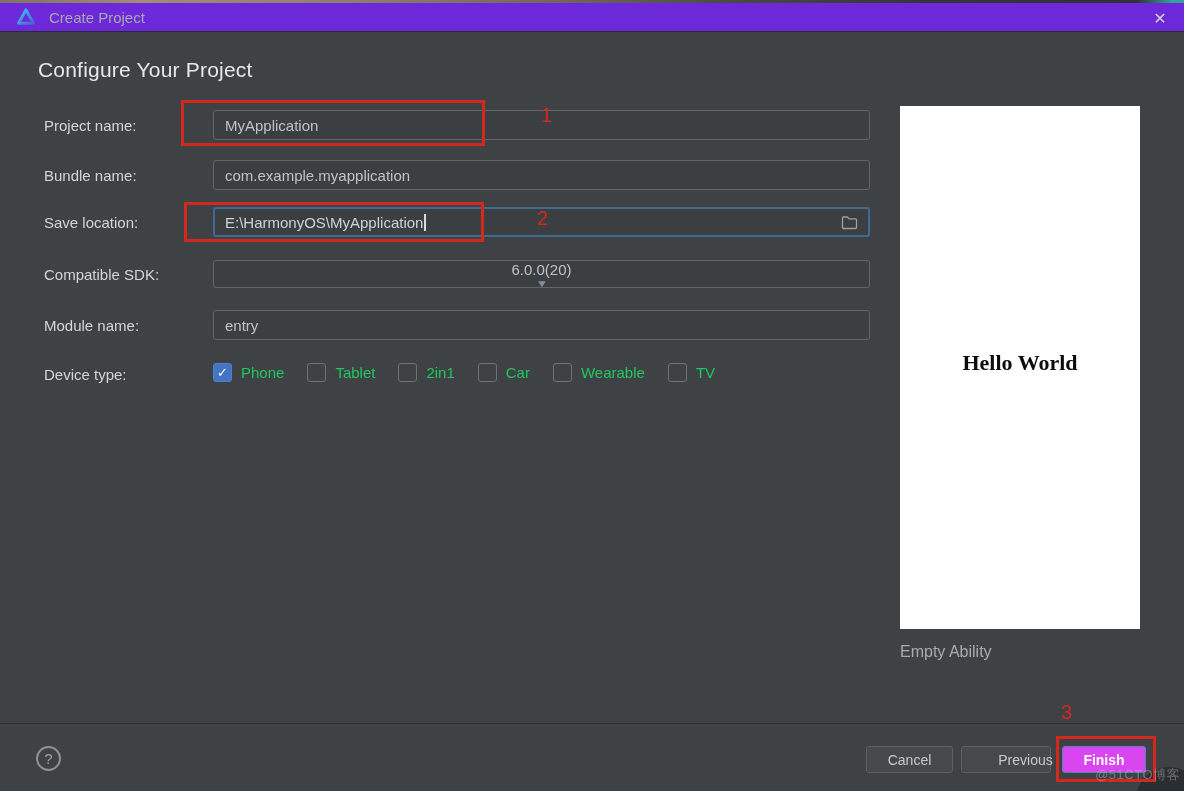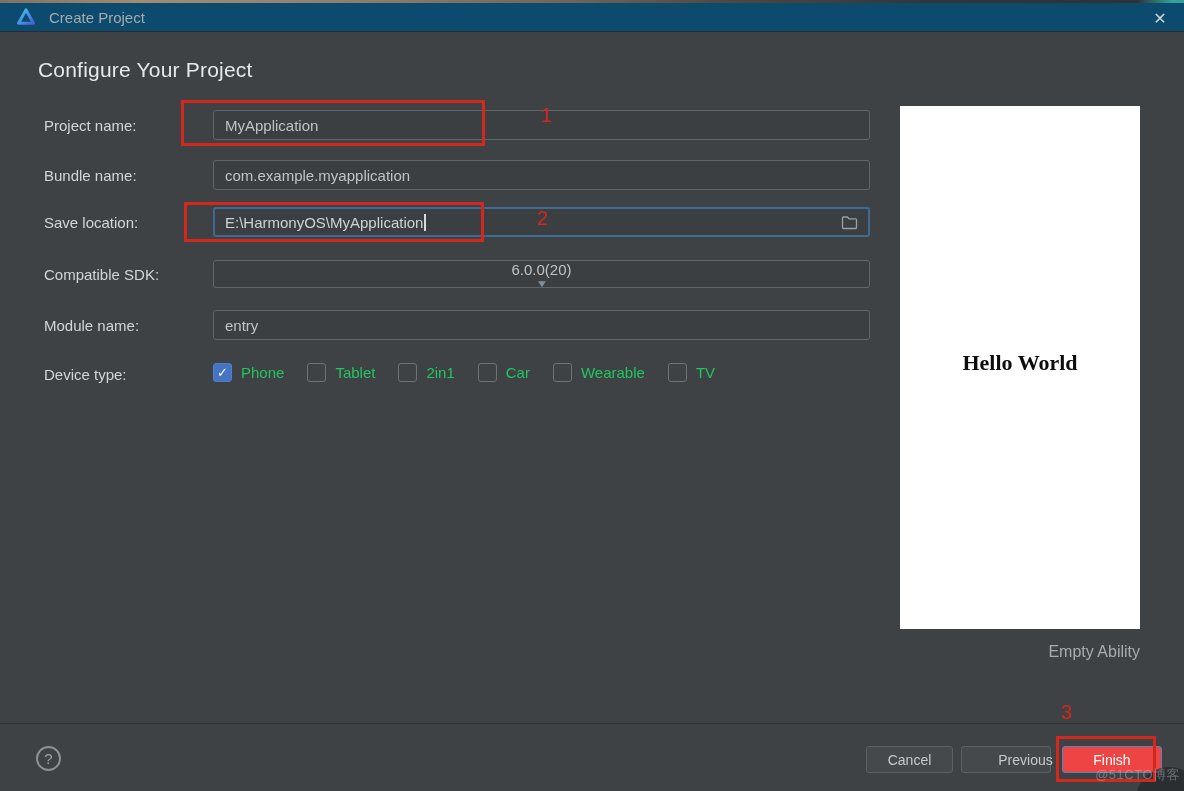--- a/index.html
+++ b/index.html
@@ -11,21 +11,21 @@
     overflow:hidden;
     color:#c9cdcf;
   }
   
   .top-sliver {
     position:absolute; left:0; top:0; width:1184px; height:3px;
     background:linear-gradient(90deg,#7e7265 0%,#a18c74 12%,#8d7f6e 30%,#6f655c 48%,#4a4843 62%,#333639 78%,#2e3235 96%,#31a39c 99%,#31a39c 100%);
   }
   .titlebar {
     position:absolute; left:0; top:3px; width:1184px; height:29px;
-    background:#0c4a6e; border-bottom:1px solid #272b2d;
+    background:#6d28d9; border-bottom:1px solid #272b2d;
     display:flex; align-items:center;
   }
   .logo { width:20px; height:20px; margin-left:16px; }
   .title-text { margin-left:13px; font-size:15px; color:#a6abae; }
   .close-btn {
     position:absolute; right:12px; top:4px; width:24px; height:22px;
     display:flex; align-items:center; justify-content:center;
     color:#ced2d4; font-size:16px; cursor:pointer;
   }
   .heading { position:absolute; left:38px; top:58px; font-size:21px; color:#e6e8ea; letter-spacing:.2px; }
@@ -57,39 +57,39 @@
   .preview-panel {
     position:absolute; left:900px; top:106px; width:240px; height:523px;
     background:#ffffff; display:flex; align-items:center; justify-content:center;
   }
   .preview-text {
     font-family:"Liberation Serif", serif; font-weight:bold;
     font-size:22px; color:#0d0d0d; margin-top:-10px;
   }
   .preview-caption {
     position:absolute; left:900px; top:643px; width:240px;
-    text-align:right; font-size:16px; color:#a7acb0;
+    text-align:left; font-size:16px; color:#a7acb0;
   }
 
   .footer-line { position:absolute; left:0; top:723px; width:1184px; height:1px; background:#2d3032; }
   .help-btn {
     position:absolute; left:36px; top:746px; width:25px; height:25px;
     border:2px solid #8d9295; border-radius:50%;
     display:flex; align-items:center; justify-content:center;
     font-size:15px; color:#9aa0a3;
   }
   .btn {
     position:absolute; top:746px; height:27px;
     background:#45494c; border:1px solid #5b6063; border-radius:3px;
     display:flex; align-items:center; justify-content:center;
     font-size:14px; color:#c6cacc; cursor:pointer;
   }
   .btn-cancel   { left:866px; width:87px;text-align:right; }
   .btn-previous { left:961px; width:90px;padding-left:39px; }
-  .btn-finish   { left:1062px; width:100px; background:#ef4444; border:1px solid #5585bd; color:#ffffff; }
+  .btn-finish   { left:1062px; width:84px; background:#d946ef; border:1px solid #5585bd; color:#ffffff;font-weight:bold; }
 
   .ann-box { position:absolute; border:3px solid #d2281e; z-index:6; pointer-events:none; }
   .ann-box1 { left:181px; top:100px; width:304px; height:46px; }
   .ann-box2 { left:184px; top:202px; width:300px; height:40px; }
   .ann-box3 { left:1056px; top:736px; width:100px; height:46px; }
   .ann-num { position:absolute; z-index:6; color:#d2281e; font-size:20px; pointer-events:none; }
   .ann-num1 { left:541px; top:104px; }
   .ann-num2 { left:537px; top:207px; }
   .ann-num3 { left:1061px; top:701px; }
 

